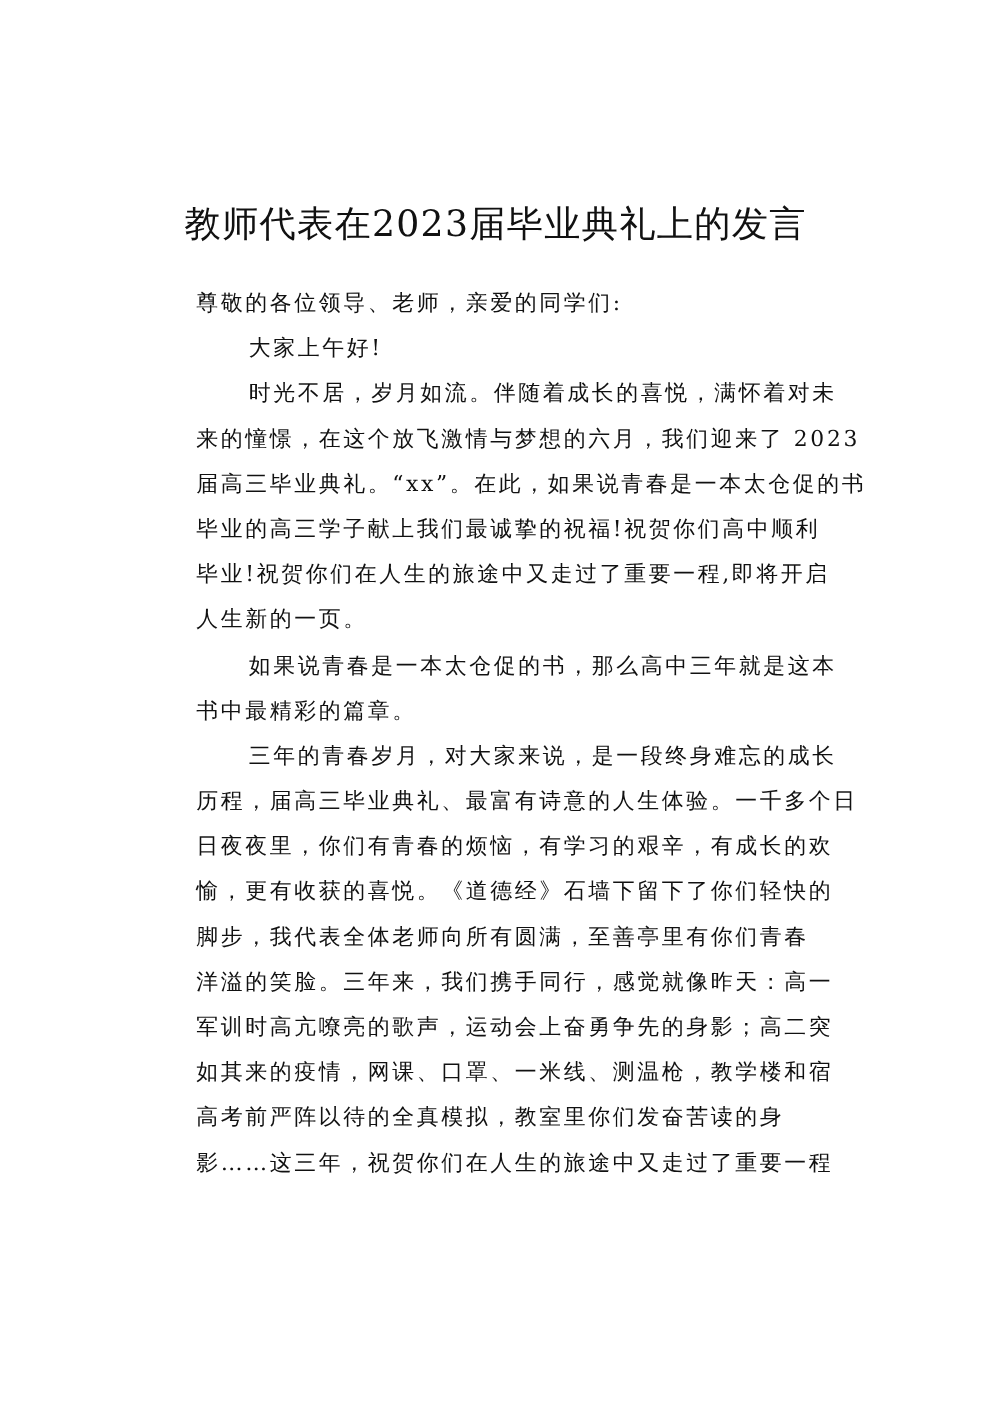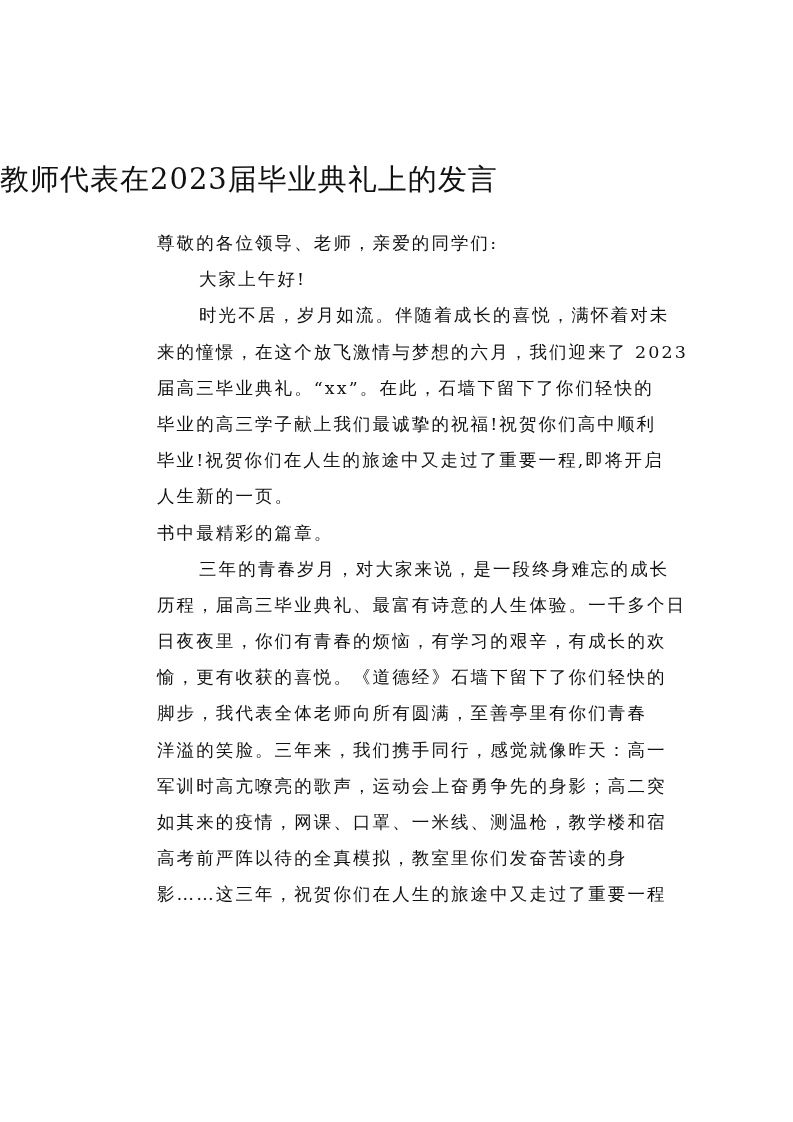--- a/index.html
+++ b/index.html
@@ -1,38 +1,39 @@
 <!DOCTYPE html>
 <html><head>
 <meta charset="utf-8">
 <style>
   html, body { margin: 0; padding: 0; background: #ffffff; }
   body { width: 793px; height: 1122px; position: relative; overflow: hidden;
          font-family: "DejaVu Serif", "Liberation Serif", serif; color: #111; }
-  .title { position: absolute; left: 0; width: 793px; top: 140px; text-align: left;
+  .title { position: absolute; left: 0; width: 793px; top: 140px; text-align: center;
            font-size: 29px; line-height: 40px; letter-spacing: 1px; font-weight: normal; }
   .body { position: absolute; left: 120px; top: 225px; width: 562px; }
   .line { height: 36.2px; line-height: 36.2px; font-size: 17.5px; white-space: nowrap;
           letter-spacing: 2.1px; margin-left: 37px; }
   .line.indent { padding-left: 42px; }
 </style>
 </head>
 <body>
 
 <h1 class="title">教师代表在2023届毕业典礼上的发言</h1>
 
 <div class="body" id="body">
     <div class="line">尊敬的各位领导、老师，亲爱的同学们:</div>
     <div class="line indent">大家上午好!</div>
     <div class="line indent">时光不居，岁月如流。伴随着成长的喜悦，满怀着对未</div>
     <div class="line">来的憧憬，在这个放飞激情与梦想的六月，我们迎来了 2023</div>
-    <div class="line">届高三毕业典礼。“xx”。在此，石墙下留下了你们轻快的</div>
+    <div class="line">届高三毕业典礼。“xx”。在此，如果说青春是一本太仓促的书</div>
     <div class="line">毕业的高三学子献上我们最诚挚的祝福!祝贺你们高中顺利</div>
     <div class="line">毕业!祝贺你们在人生的旅途中又走过了重要一程,即将开启</div>
     <div class="line">人生新的一页。</div>
+    <div class="line indent">如果说青春是一本太仓促的书，那么高中三年就是这本</div>
     <div class="line">书中最精彩的篇章。</div>
     <div class="line indent">三年的青春岁月，对大家来说，是一段终身难忘的成长</div>
     <div class="line">历程，届高三毕业典礼、最富有诗意的人生体验。一千多个日</div>
     <div class="line">日夜夜里，你们有青春的烦恼，有学习的艰辛，有成长的欢</div>
     <div class="line">愉，更有收获的喜悦。《道德经》石墙下留下了你们轻快的</div>
     <div class="line">脚步，我代表全体老师向所有圆满，至善亭里有你们青春</div>
     <div class="line">洋溢的笑脸。三年来，我们携手同行，感觉就像昨天：高一</div>
     <div class="line">军训时高亢嘹亮的歌声，运动会上奋勇争先的身影；高二突</div>
     <div class="line">如其来的疫情，网课、口罩、一米线、测温枪，教学楼和宿</div>
     <div class="line">高考前严阵以待的全真模拟，教室里你们发奋苦读的身</div>

